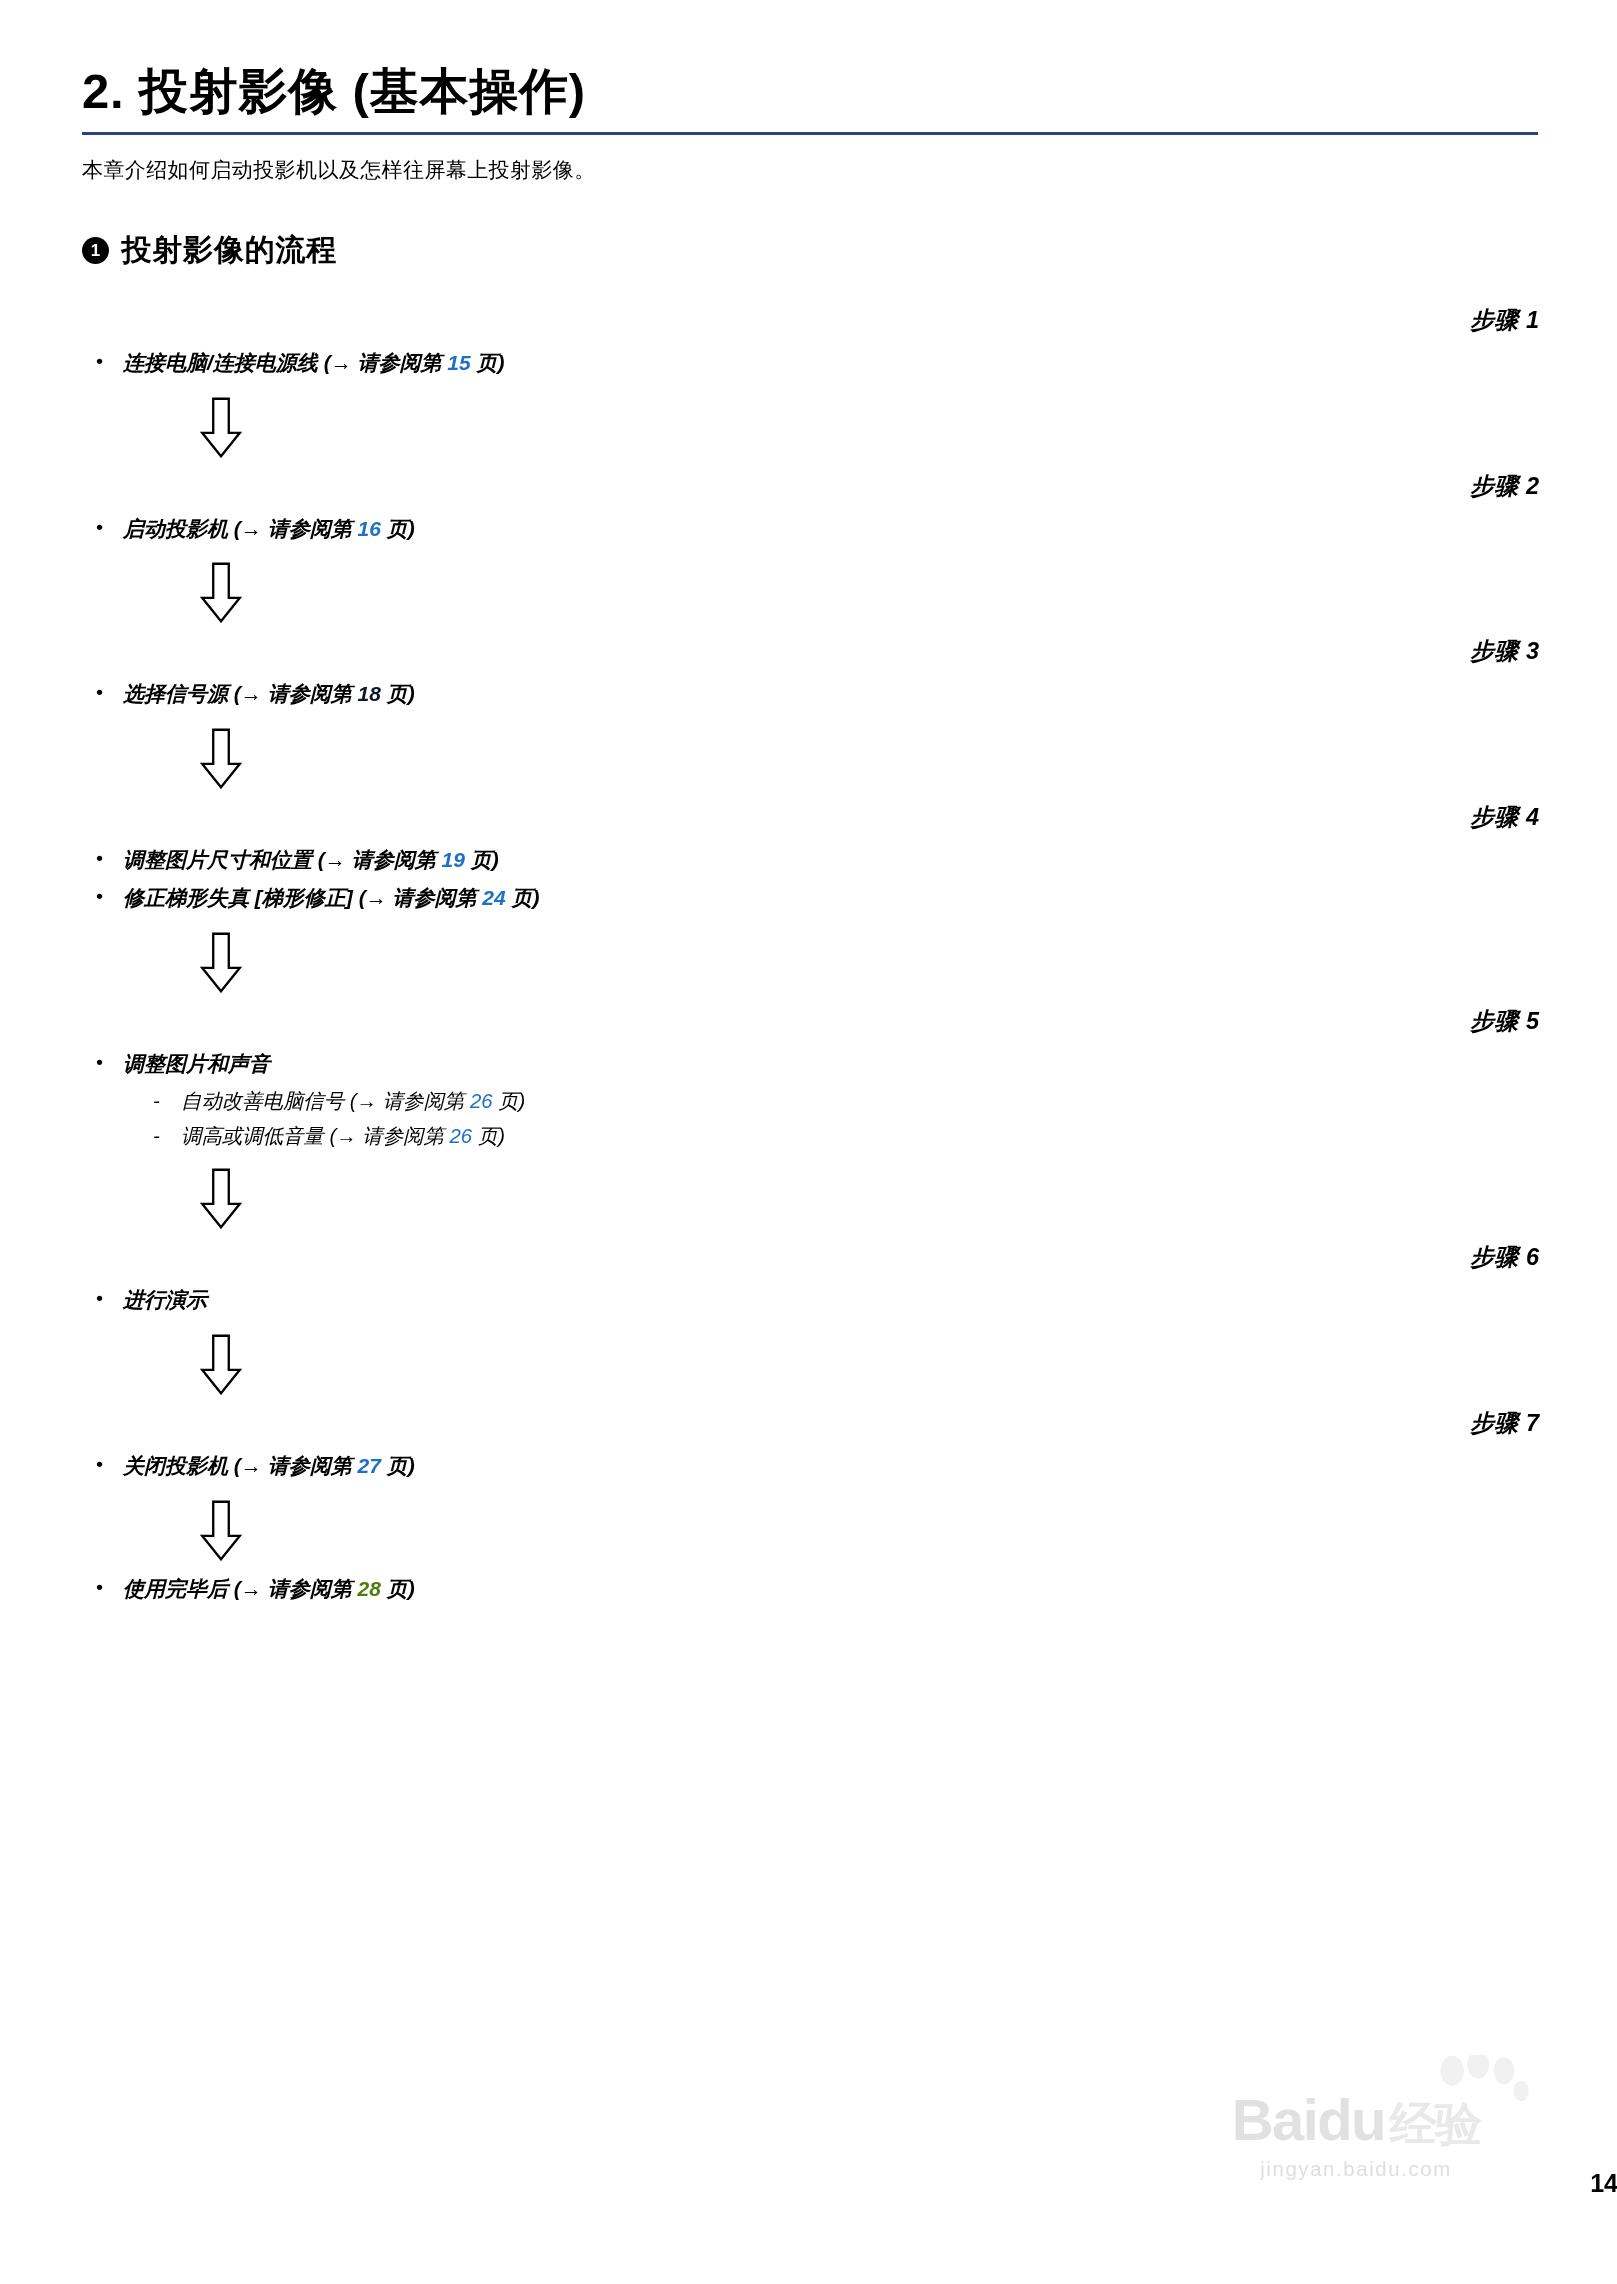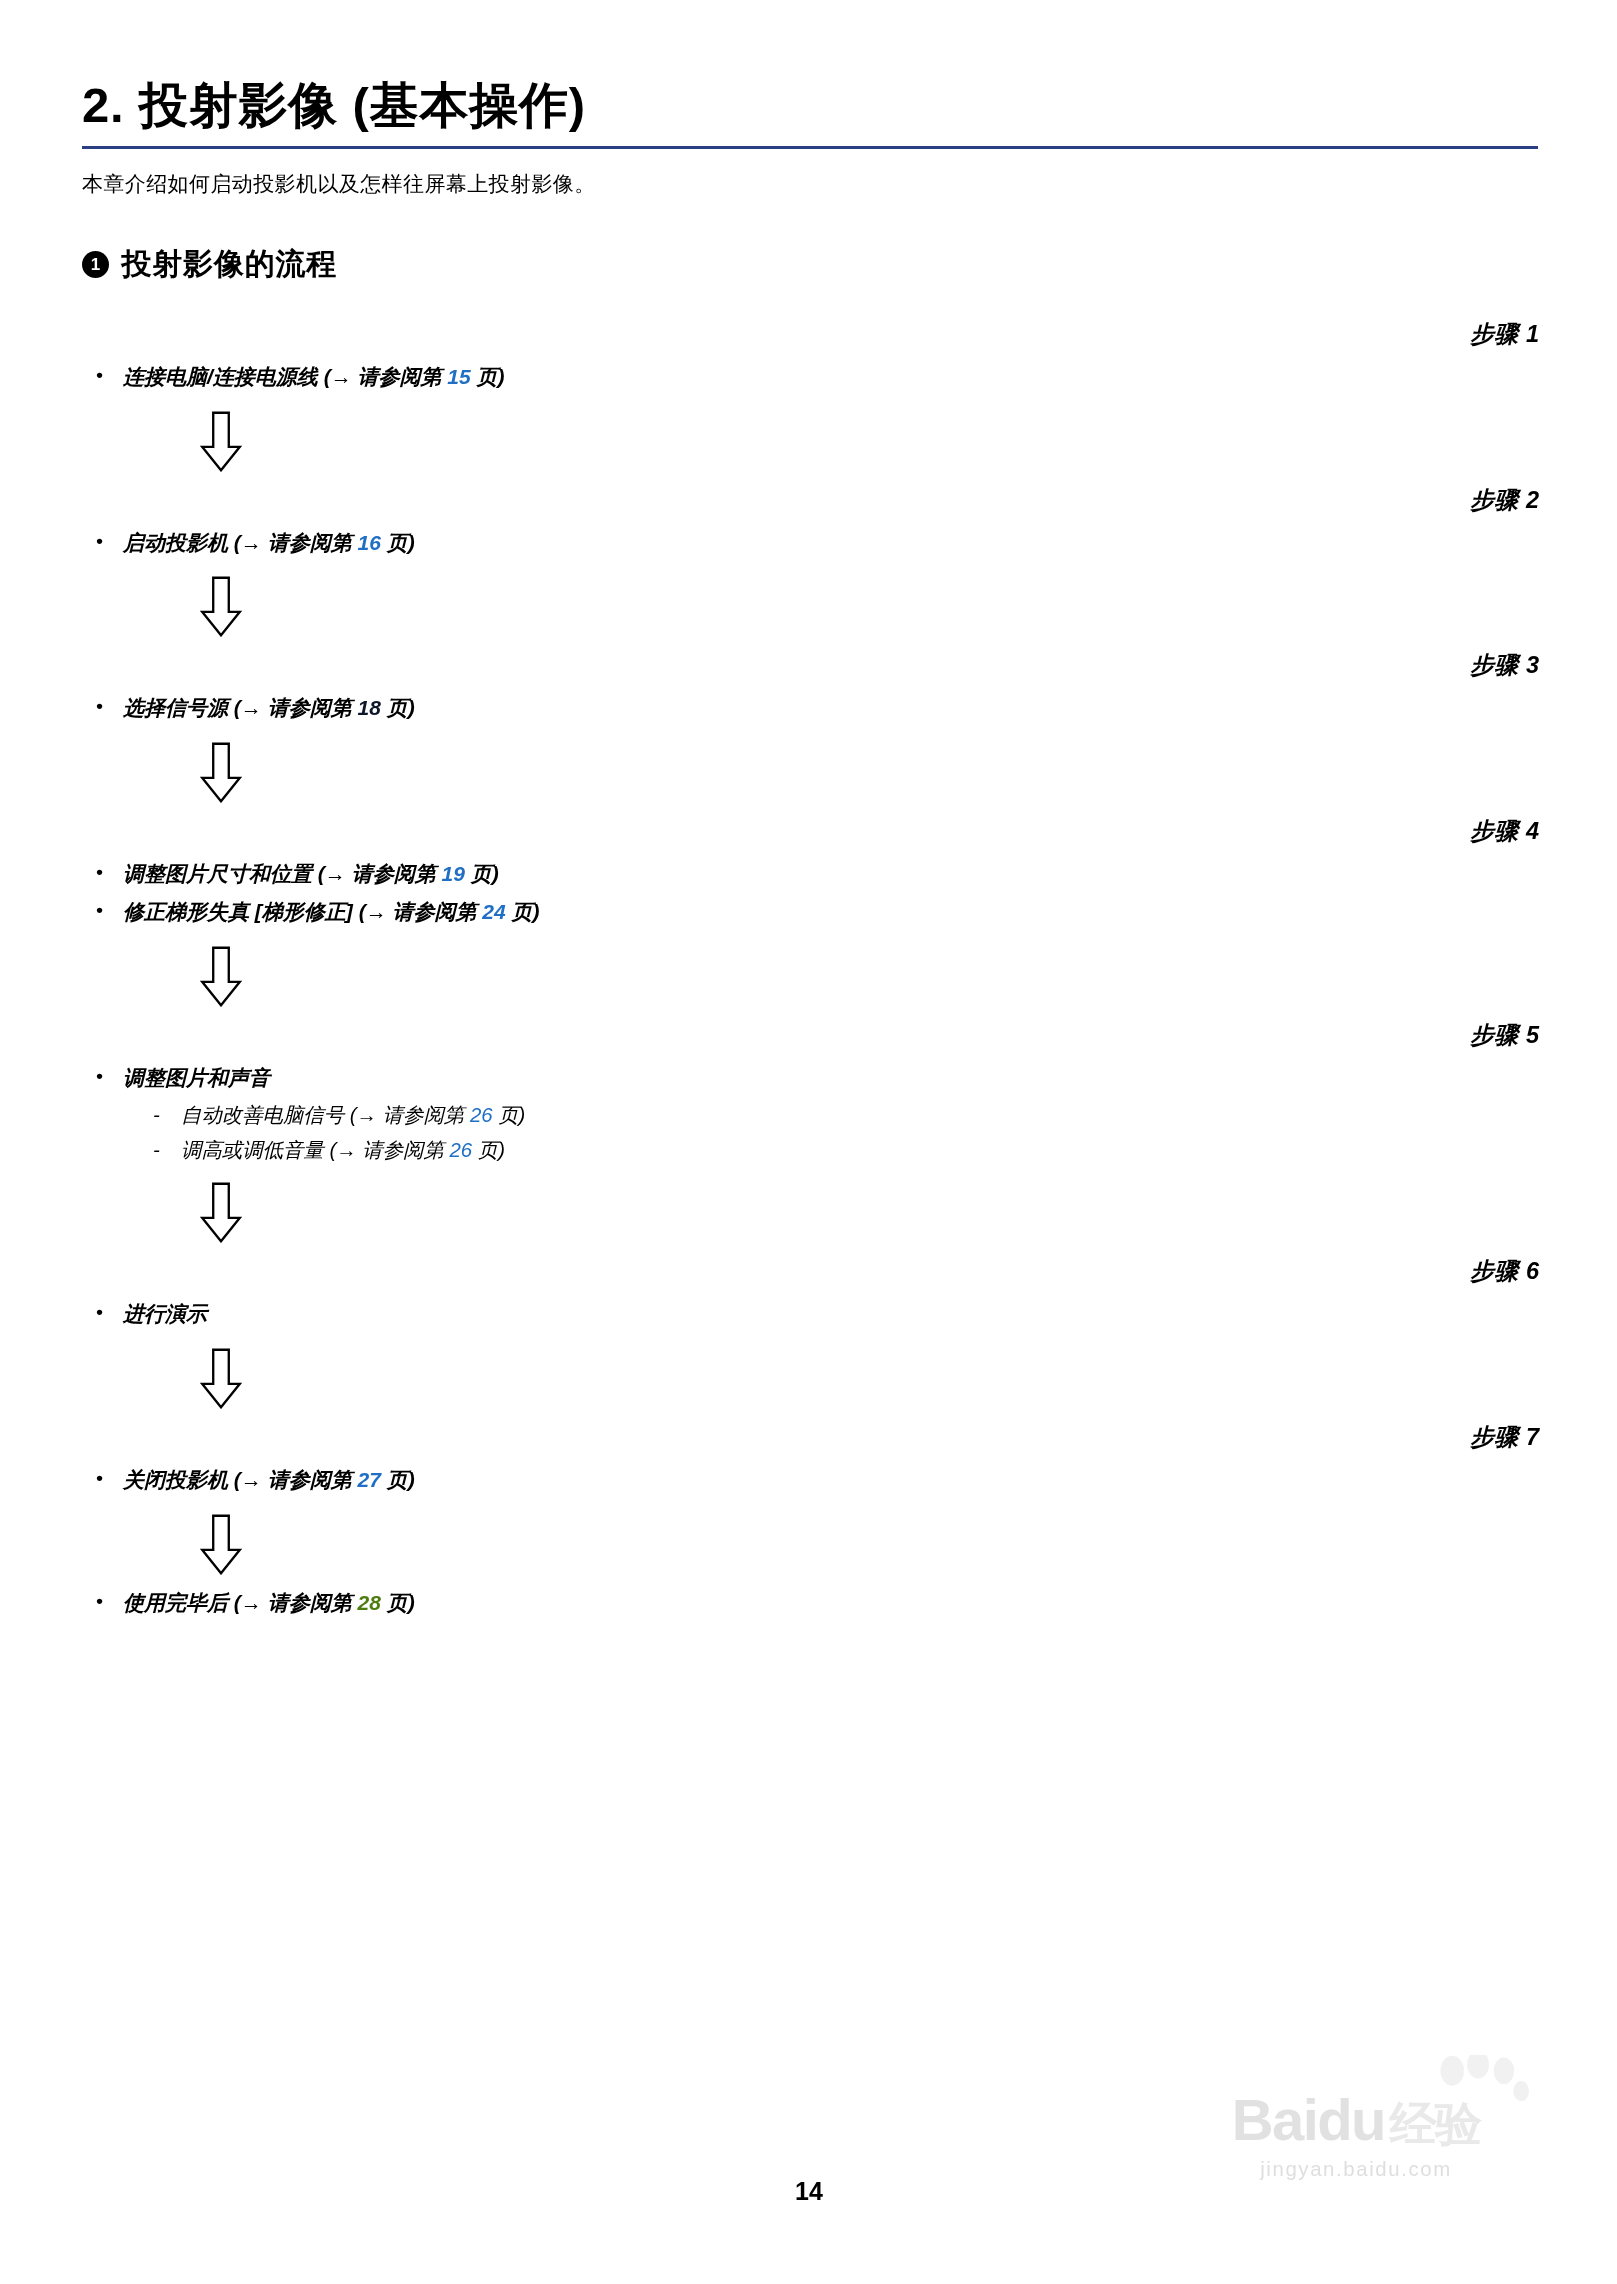--- a/index.html
+++ b/index.html
@@ -18,21 +18,21 @@
   .page {
     position: relative;
     width: 1618px;
     height: 2284px;
     box-sizing: border-box;
     padding: 0;
   }
   .content {
     position: absolute;
     left: 82px;
-    top: 77px;
+    top: 63px;
     width: 1458px;
   }
 
   
   .chapter-title {
     font-size: 49px;
     font-weight: bold;
     letter-spacing: 0.8px;
     line-height: 1.15;
     padding-bottom: 9.4px;
@@ -139,22 +139,22 @@
     height: 61px;
     position: relative;
   }
   .arrow svg { display:block; }
 
   
   .footer-pagenum {
     position: absolute;
     left: 0;
     right: 0;
-    bottom: 78px;
-    text-align: center;
+    bottom: 86px;
+    text-align: right;
     font-size: 25px;
     font-weight: bold;
   }
 
   
   .watermark {
     position: absolute;
     right: 58px;
     bottom: 103px;
     width: 408px;

